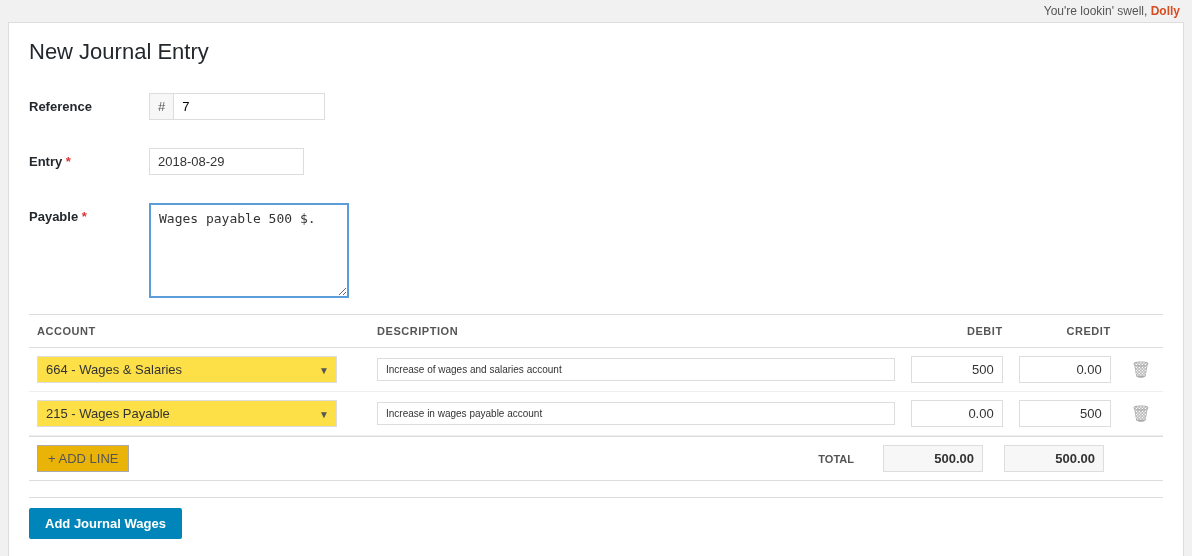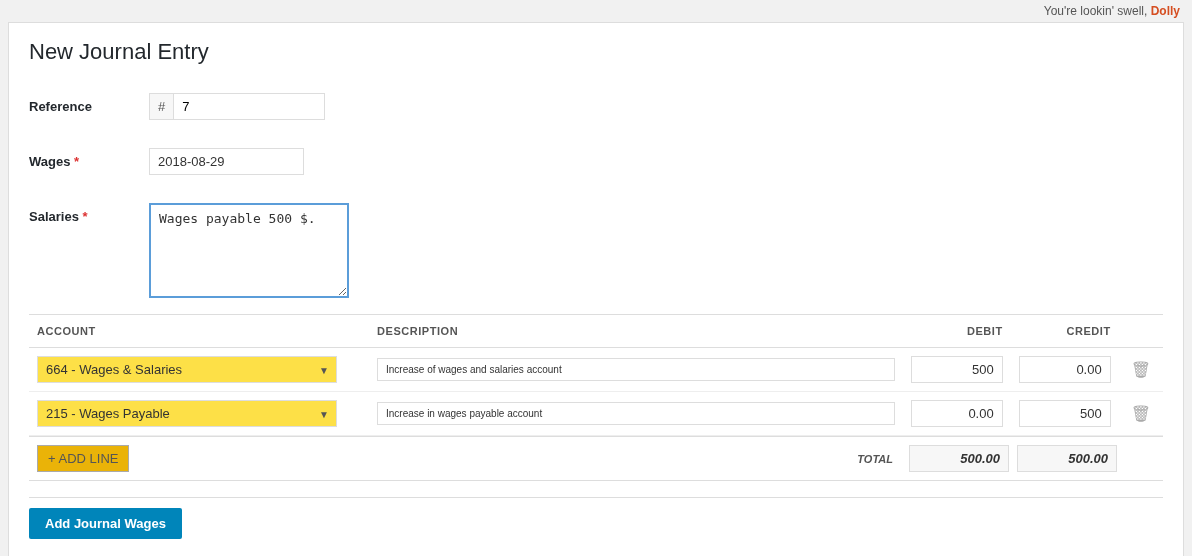--- a/index.html
+++ b/index.html
@@ -179,22 +179,21 @@
       border: 1px solid #aaa;
       color: #555;
       padding: 5px 10px;
       font-size: 13px;
       cursor: pointer;
     }
     .total-section {
       margin-left: auto;
       display: flex;
       align-items: center;
-      gap: 8px;
-      font-style: italic;
+      gap: 21px;
     }
     .total-label {
       font-size: 11px;
       font-weight: 700;
       text-transform: uppercase;
       color: #555;
       margin-right: 8px;
     }
     .total-value {
       background: #f7f7f7;
@@ -238,29 +237,29 @@
   <div class="form-group">
     <label class="form-label">Reference</label>
     <div class="reference-wrapper">
       <span class="reference-hash">#</span>
       <input class="reference-input" type="text" value="7" style="">
     </div>
   </div>
 
   <div class="form-group">
     <label class="form-label">
-      <span>Wages</span>
+      <span>Entry</span>
       <span class="required-star"> *</span>
     </label>
     <input class="form-input date-input" type="text" value="2018-08-29" style="">
   </div>
 
   <div class="form-group">
     <label class="form-label">
-      <span>Salaries</span>
+      <span>Payable</span>
       <span class="required-star"> *</span>
     </label>
     <textarea class="summary-textarea" style="">Wages payable 500 $.</textarea>
   </div>
 
   <div class="journal-table-section">
     <table class="journal-table">
       <thead>
         <tr>
           <th class="col-account">ACCOUNT</th>

